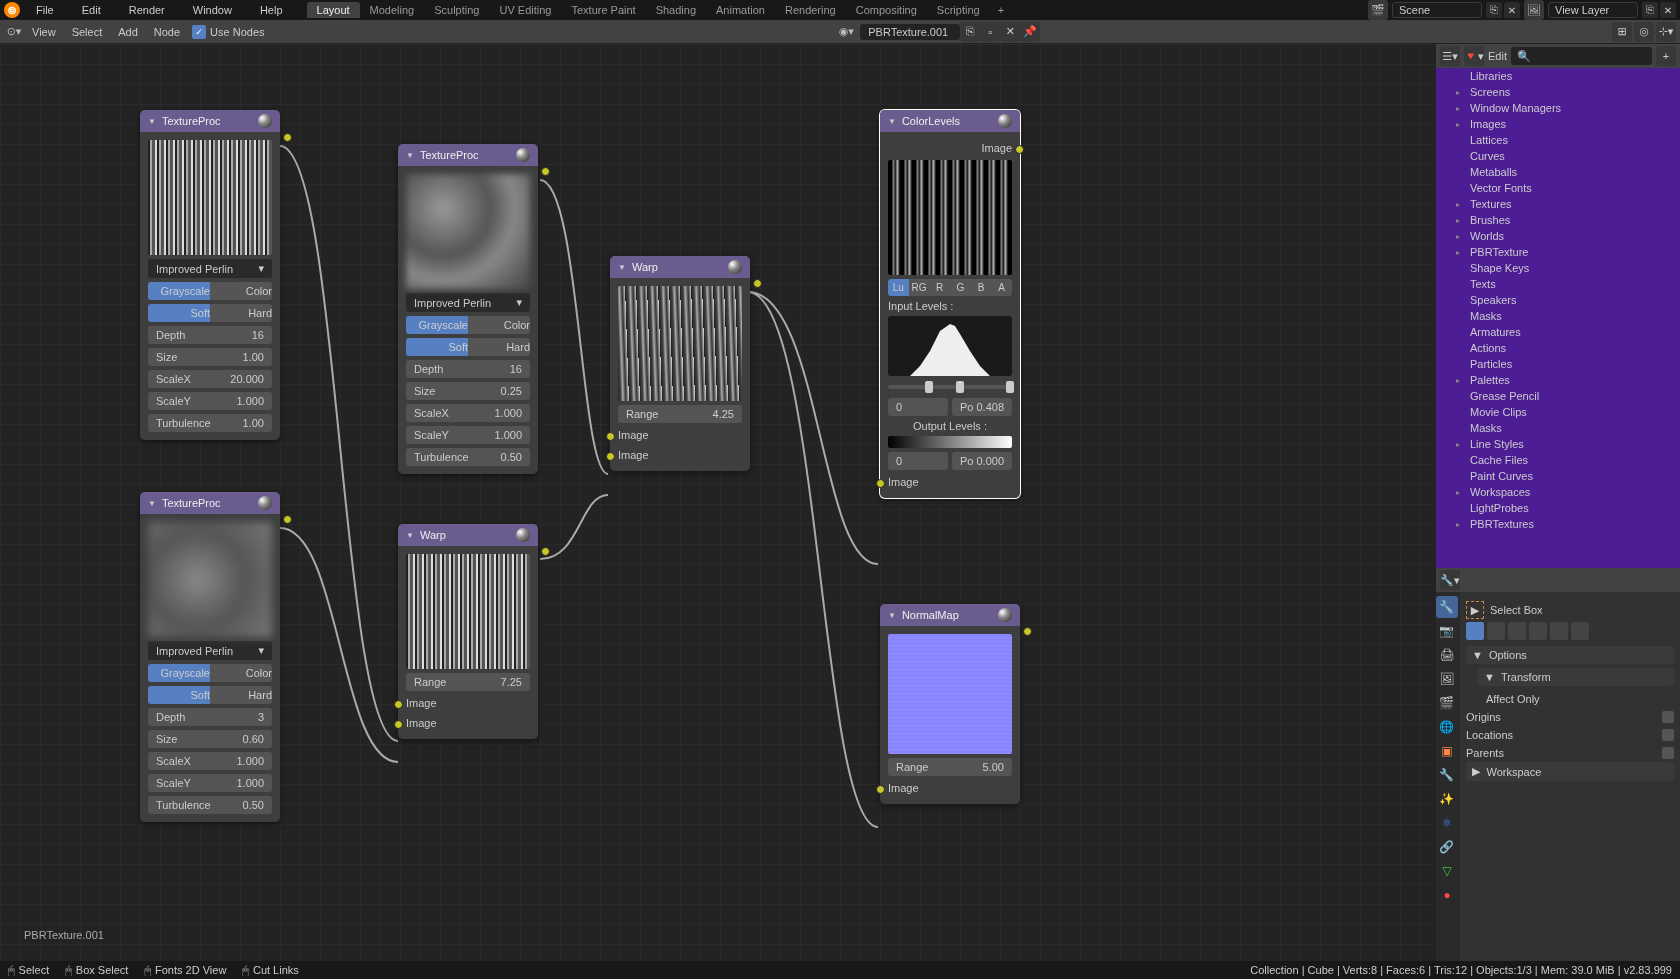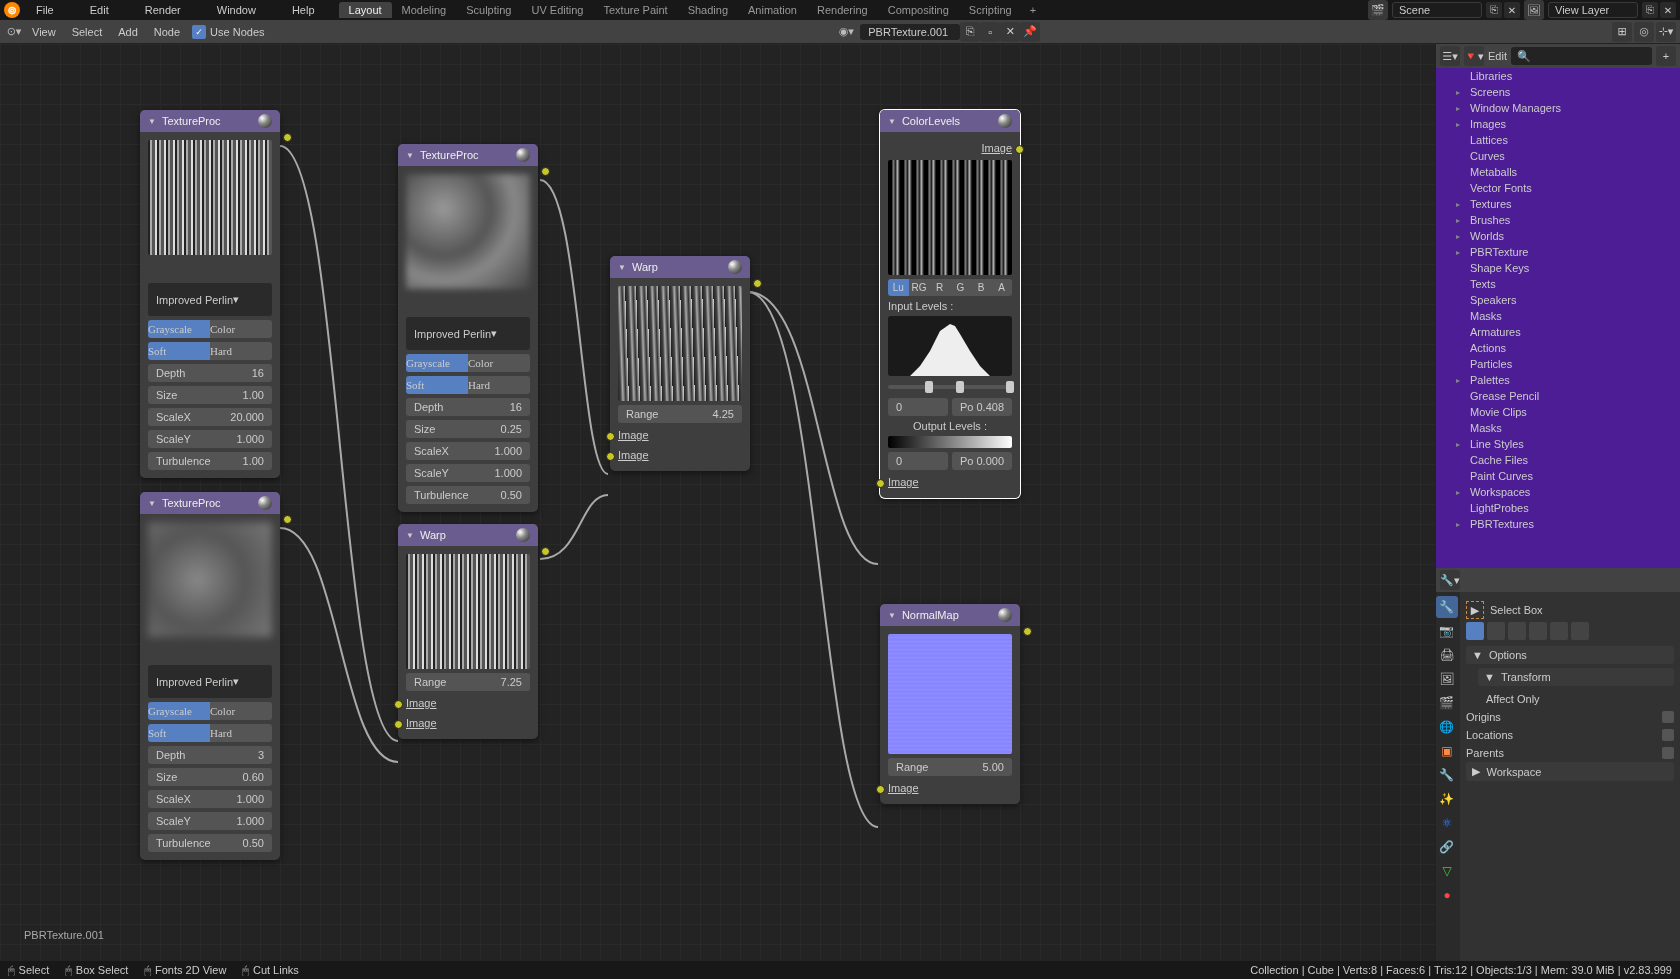--- a/index.html
+++ b/index.html
@@ -1,19 +1,19 @@
 <!DOCTYPE html>
 <html><head>
 <meta charset="utf-8">
 <style>
 * { margin:0; padding:0; box-sizing:border-box; font-family:-apple-system,BlinkMacSystemFont,"Segoe UI",sans-serif; font-size:11px; color:#ccc; }
 body { background:#2b2b2b; width:1680px; height:979px; overflow:hidden; position:relative; }
 .topbar { height:20px; background:#181818; display:flex; align-items:center; padding:0 4px; }
 .topbar .logo { width:16px; height:16px; border-radius:50%; background:#ff8800; margin-right:8px; display:flex; align-items:center; justify-content:center; color:#fff; font-weight:bold; }
-.topbar .menu { display:flex; gap:20px; }
+.topbar .menu { display:flex; gap:12px; }
 .topbar .menu span { padding:2px 8px; cursor:default; }
 .topbar .tabs { display:flex; margin-left:16px; gap:0; }
 .topbar .tabs span { padding:2px 10px; color:#999; border-radius:3px 3px 0 0; }
 .topbar .tabs span.active { background:#424242; color:#eee; }
 .topbar .tabs .plus { padding:2px 8px; }
 .topbar-right { margin-left:auto; display:flex; align-items:center; gap:4px; }
 .scene-field { background:#1c1c1c; border:1px solid #3a3a3a; border-radius:3px; padding:1px 6px; width:90px; height:16px; display:flex; align-items:center; }
 .winbtns { display:flex; gap:2px; }
 .winbtns span { width:16px; height:16px; background:#2a2a2a; border-radius:2px; display:flex; align-items:center; justify-content:center; font-size:10px; }
 
@@ -30,26 +30,26 @@
 .breadcrumb { position:absolute; left:24px; bottom:20px; color:#aaa; }
 
 .node { position:absolute; background:#3e3e3e; border-radius:5px; box-shadow:0 2px 6px rgba(0,0,0,0.5); }
 .node.selected { box-shadow:0 0 0 1px #fff, 0 2px 6px rgba(0,0,0,0.5); }
 .node-head { background:#6a5c8f; border-radius:5px 5px 0 0; padding:4px 8px; display:flex; align-items:center; gap:6px; }
 .node-head .tri { font-size:8px; }
 .node-head .title { flex:1; color:#eee; }
 .node-head .sphere { width:14px; height:14px; border-radius:50%; background:radial-gradient(circle at 30% 30%, #fff, #888 40%, #222); }
 .node-body { padding:8px; display:flex; flex-direction:column; gap:4px; }
 .preview { background:#555; border-radius:2px; }
-.node-sel { background:#2a2a2a; border-radius:3px; padding:10px 8px; display:flex; align-items:center;margin-top:24px; }
+.node-sel { background:#2a2a2a; border-radius:3px; padding:3px 8px; display:flex; justify-content:space-between; align-items:center; }
 .node-toggle { display:flex; border-radius:3px; overflow:hidden; }
-.node-toggle span { flex:1; text-align:left; padding:3px 0; background:#555;font-family:Liberation Serif, serif; }
+.node-toggle span { flex:1; text-align:right; padding:3px 0; background:#555; }
 .node-toggle span.active { background:#5680c2; }
 .node-num { background:#545454; border-radius:3px; padding:3px 8px; display:flex; justify-content:space-between; }
-.socket-row { display:flex; align-items:flex-end; gap:6px; padding:2px 0; position:relative;text-decoration:underline; }
+.socket-row { display:flex; align-items:flex-end; gap:6px; padding:2px 0; position:relative; }
 .socket-row.out { justify-content:flex-end; }
 .sock { width:9px; height:9px; border-radius:50%; background:#c7c729; border:1px solid #222; position:absolute; }
 .sock.in { left:-12px; }
 .sock.out { right:-12px; }
 .channels { display:flex; gap:0; border-radius:3px; overflow:hidden; }
 .channels span { flex:1; text-align:center; padding:3px 0; background:#555; font-size:10px; }
 .channels span.active { background:#5680c2; }
 .histo { height:60px; background:#1a1a1a; border-radius:3px; position:relative; }
 .histo svg { width:100%; height:100%; }
 .slider { height:14px; position:relative; }

